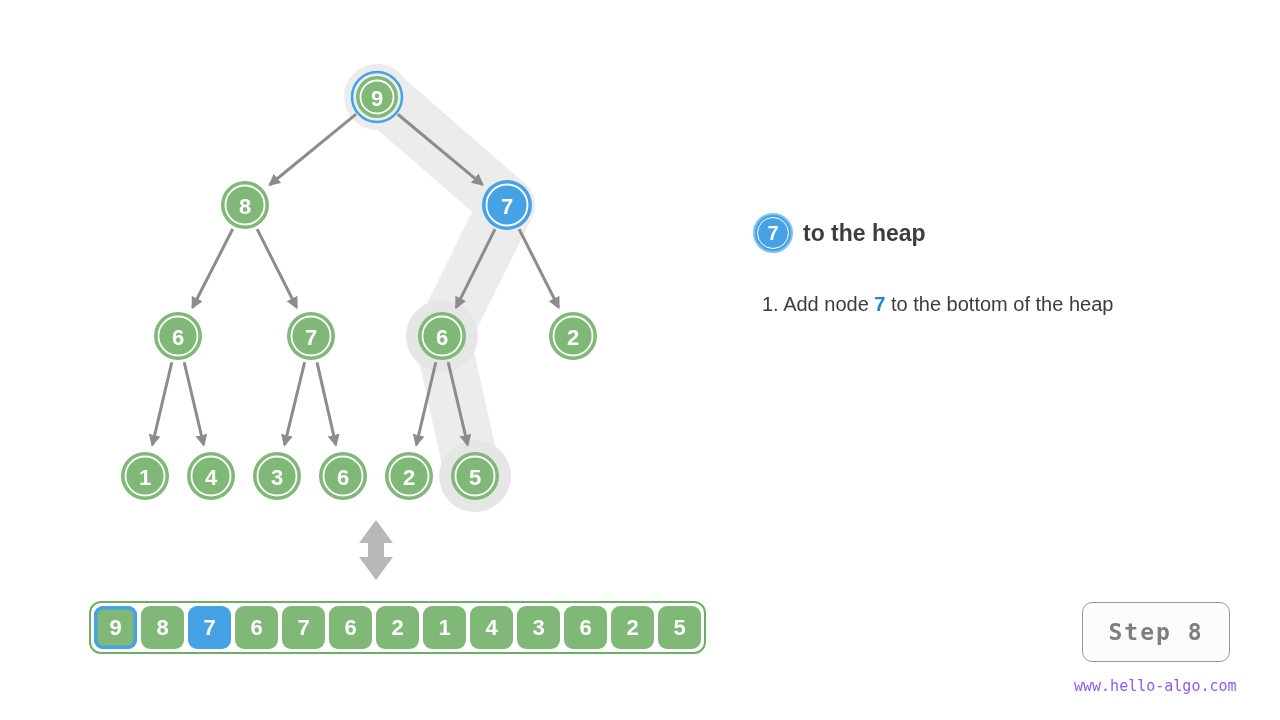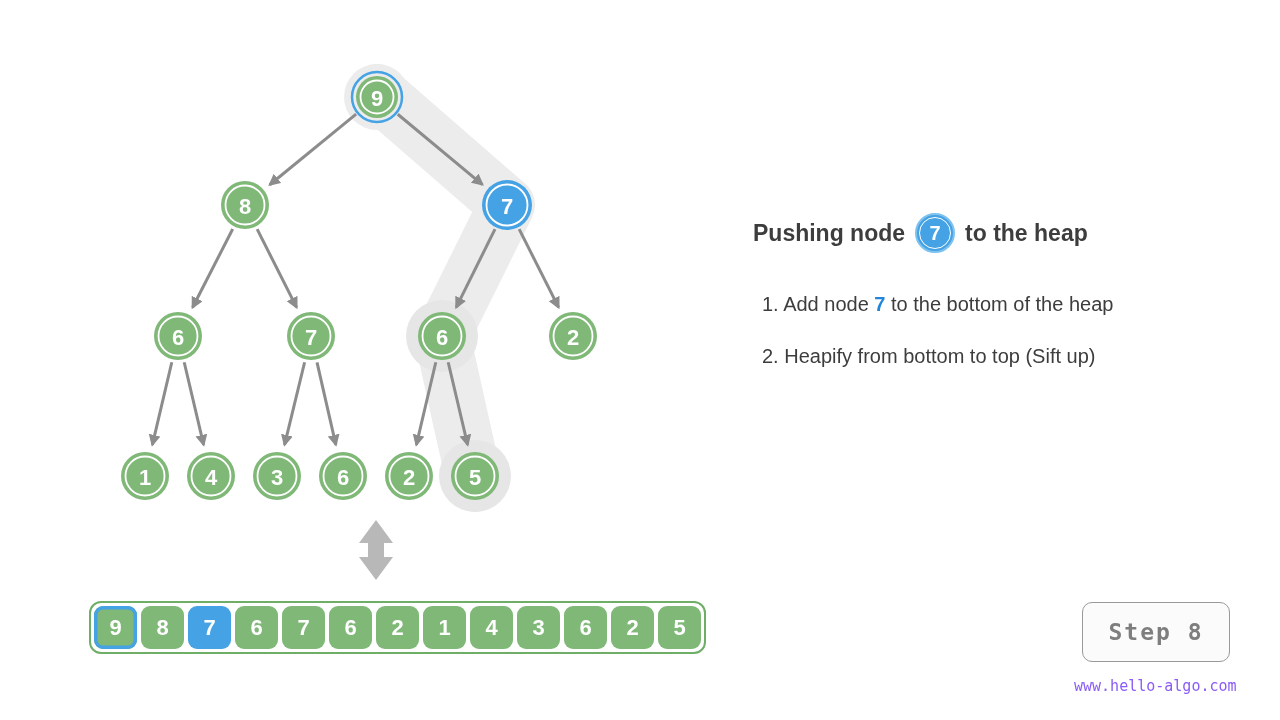--- a/index.html
+++ b/index.html
@@ -177,29 +177,27 @@
       <div class="array-cell">2</div>
       <div class="array-cell">1</div>
       <div class="array-cell">4</div>
       <div class="array-cell">3</div>
       <div class="array-cell">6</div>
       <div class="array-cell">2</div>
       <div class="array-cell">5</div>
     </div>
 
   <div id="panel-title">
-    <span>Pushing node</span>
     <span class="title-badge">
         <span>7</span>
       </span>
     <span>to the heap</span>
   </div>
 
   <div id="panel-item-1" class="panel-line"><span>1. Add node </span><span class="em-blue">7</span><span> to the bottom of the heap</span></div>
 
-  <div id="panel-item-2" class="panel-line"><span>2. Heapify from bottom to top (Sift up)</span><span class="em-blue"></span><span></span></div>
 
 
 
   <div id="step-badge">Step 8</div>
 
   <div id="watermark">www.hello-algo.com</div>
 </div>
 
 </body></html>

